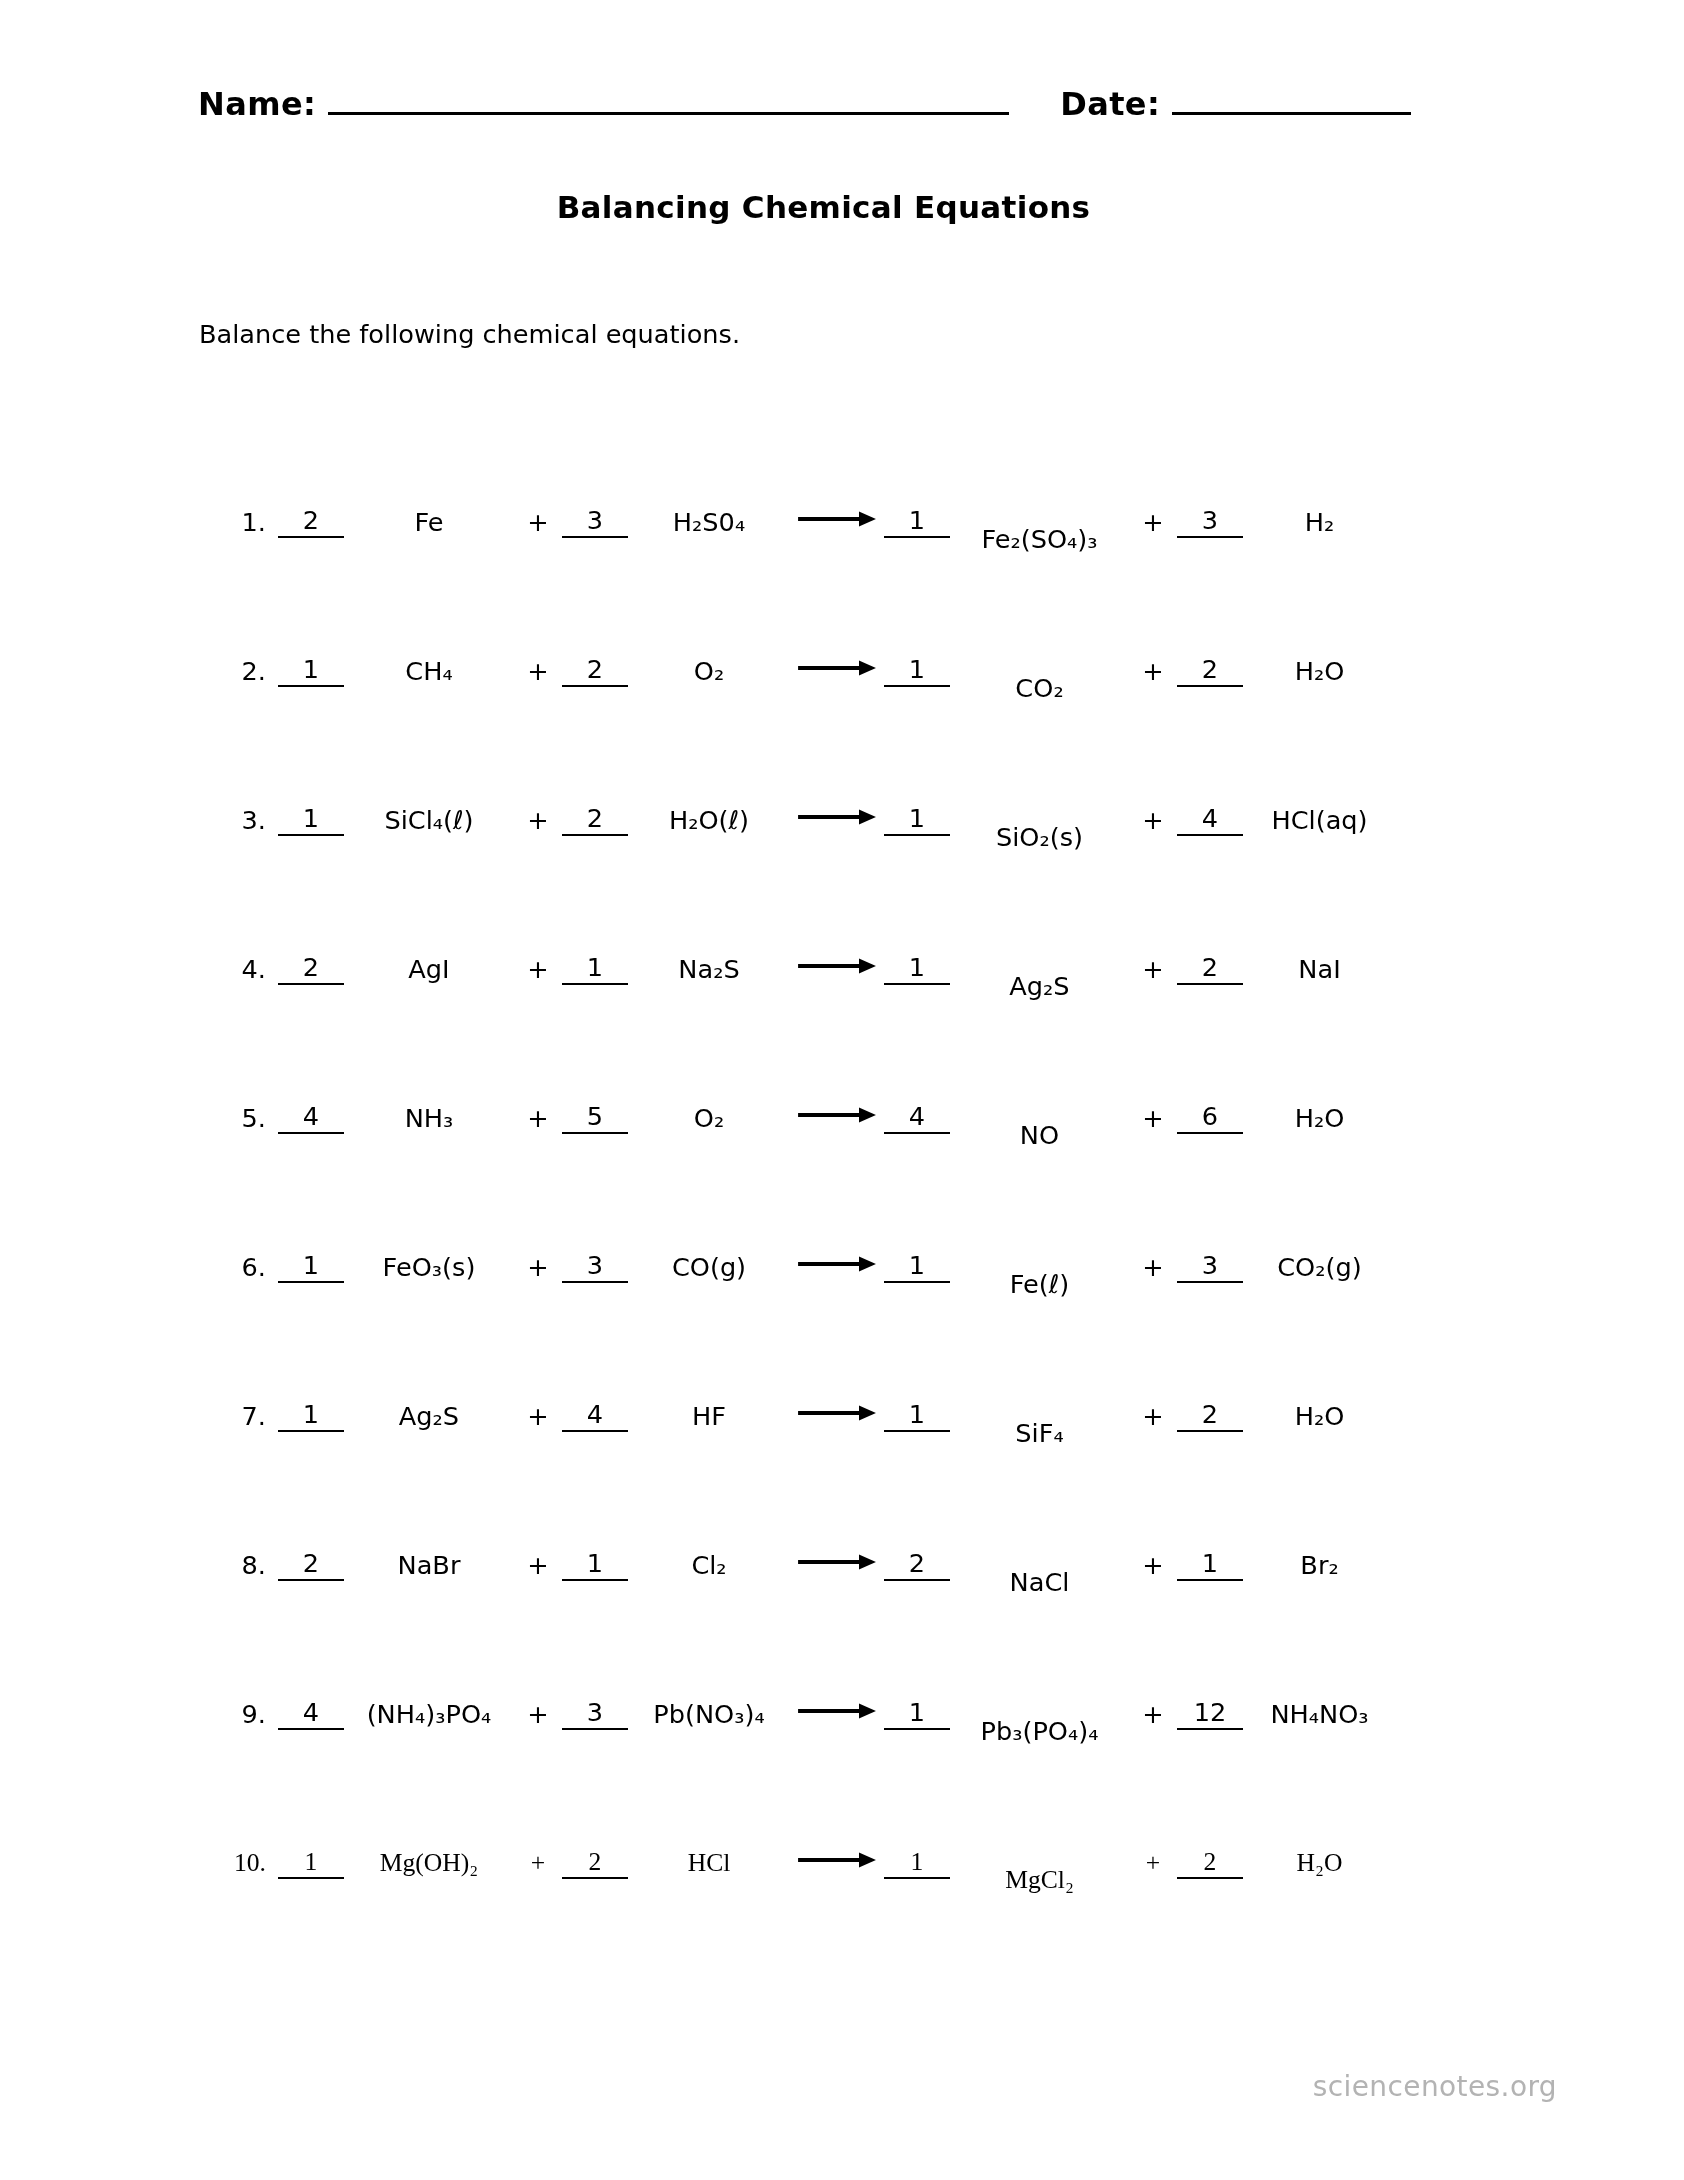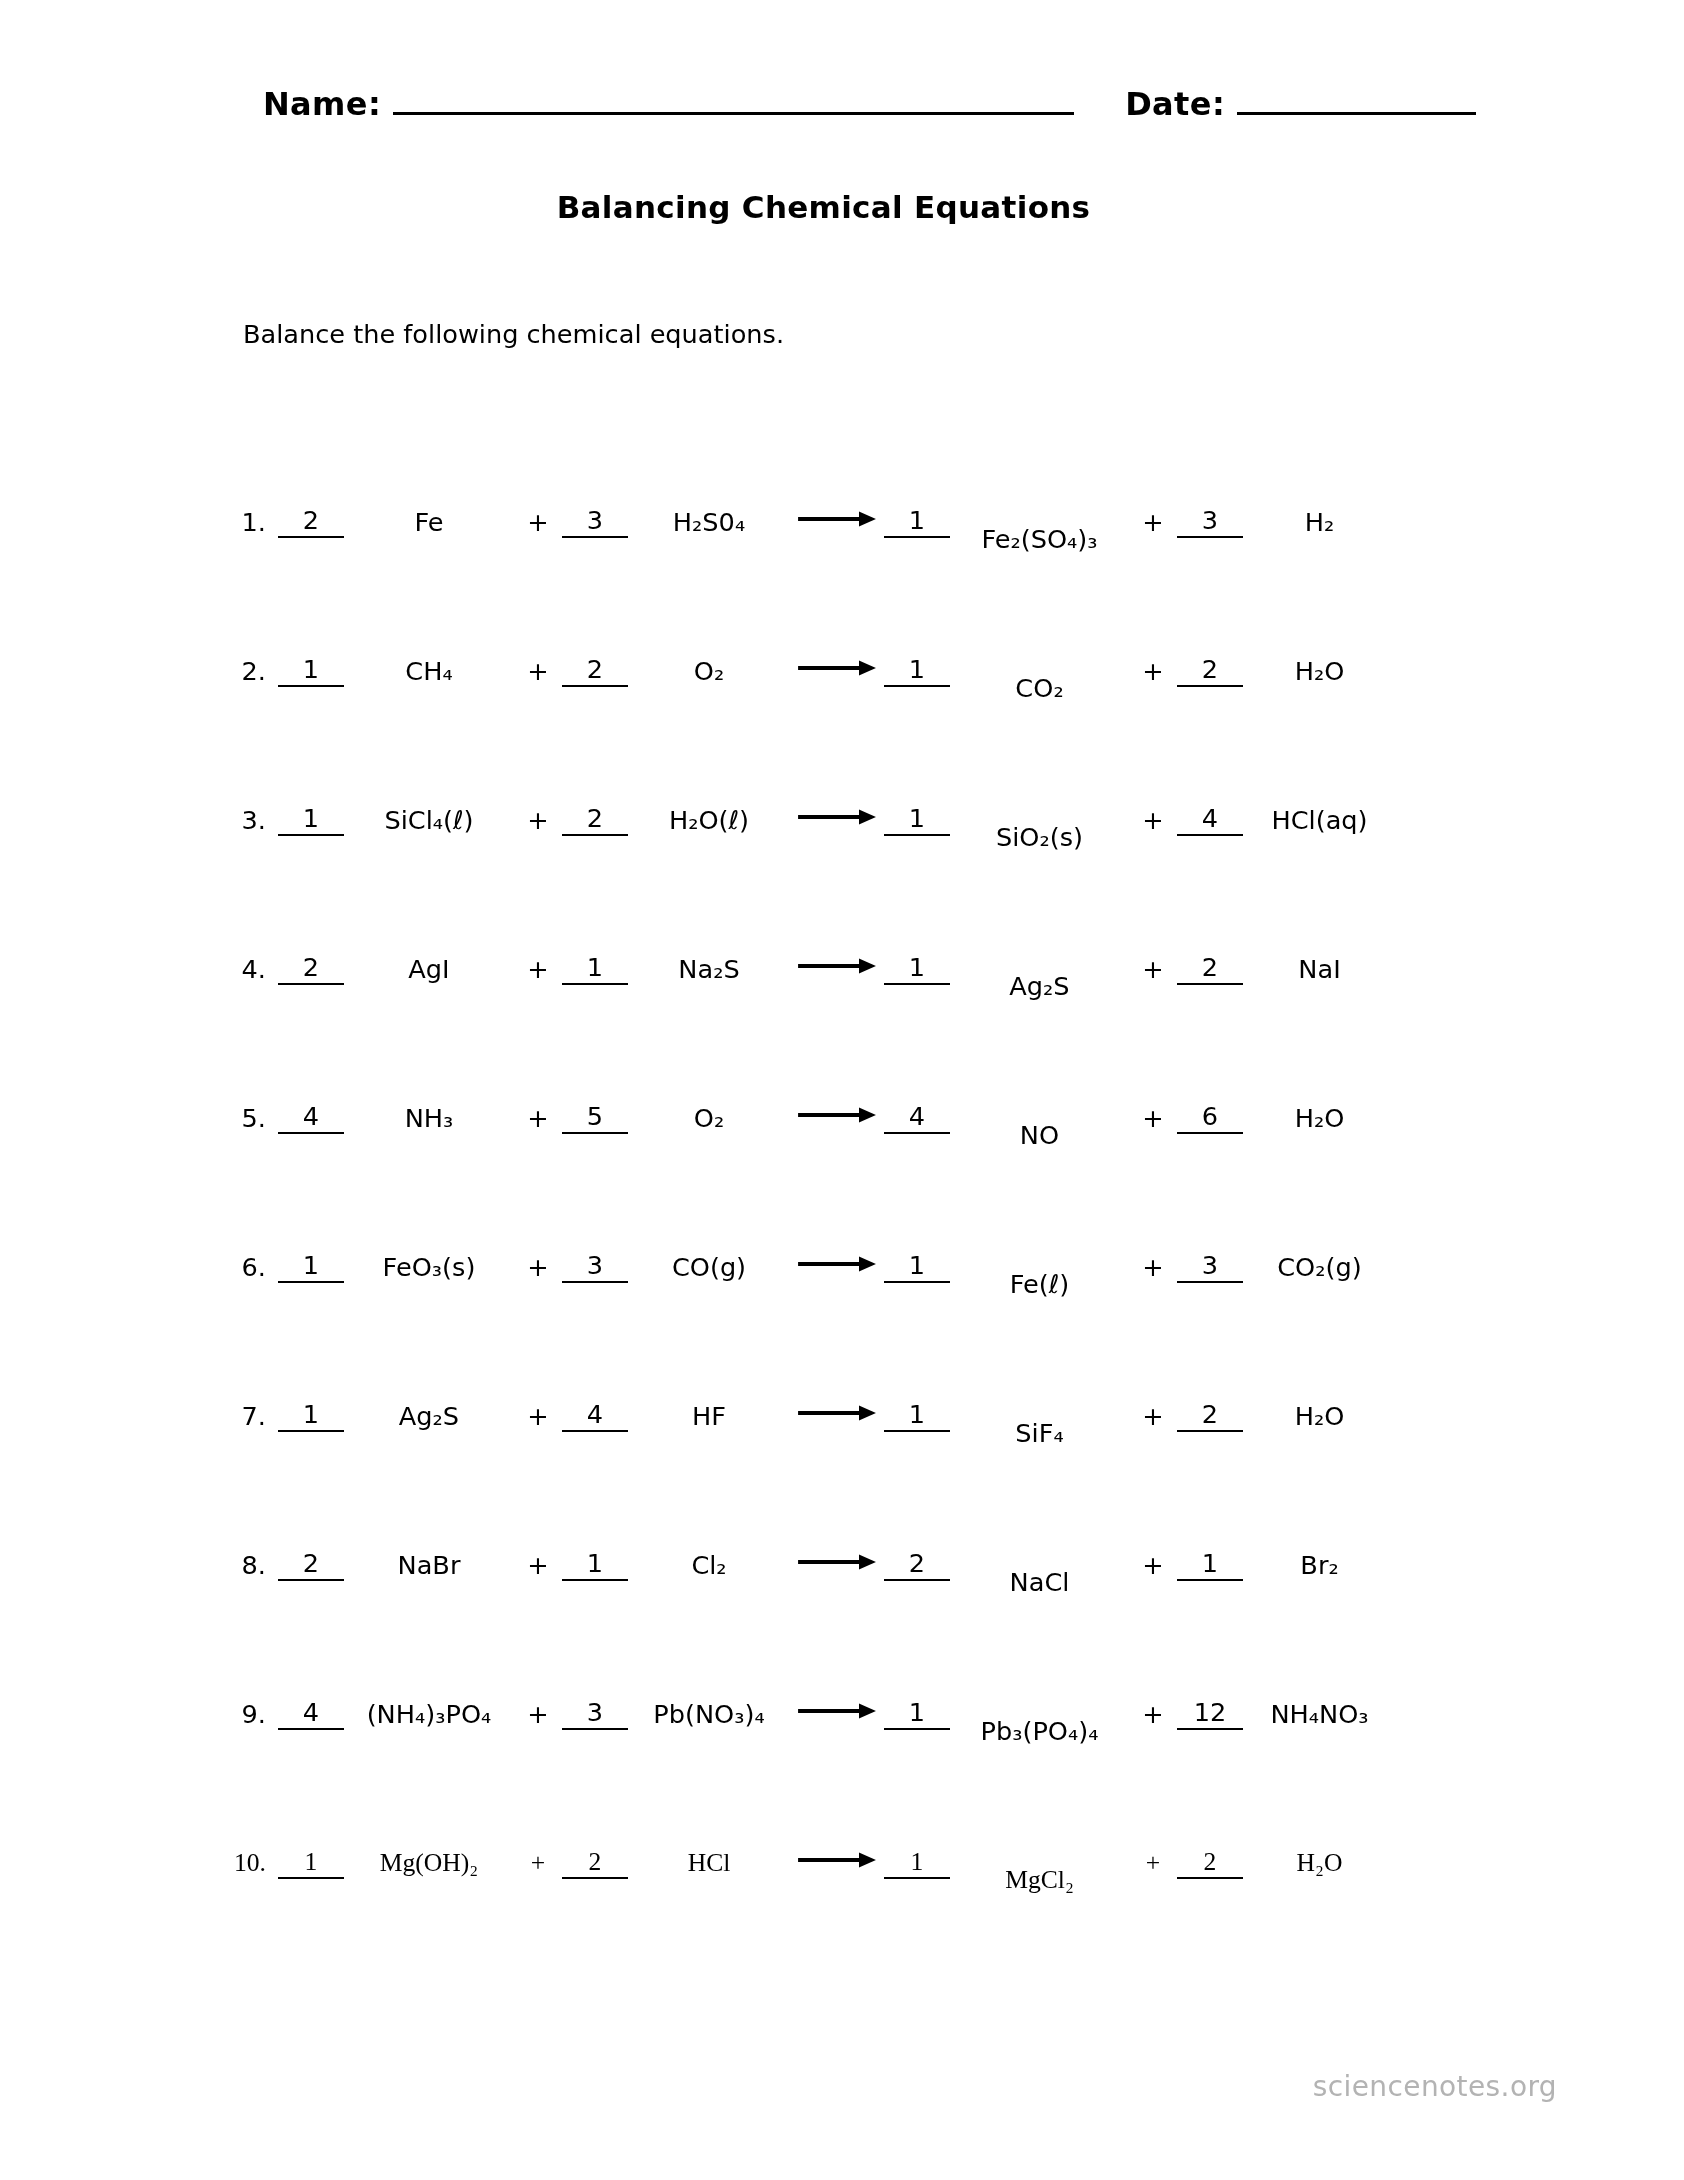--- a/index.html
+++ b/index.html
@@ -24,21 +24,20 @@
   }
 
   
   .header-row {
     position: absolute;
     top: 85px;
     left: 198px;
     right: 144px;
     display: flex;
     align-items: baseline;
-    justify-content: center;
   }
   .name-label, .date-label {
     font-size: 32px;
     font-weight: bold;
     letter-spacing: 0.4px;
     white-space: nowrap;
   }
   .name-rule {
     display: inline-block;
     width: 681px;
@@ -69,21 +68,20 @@
     display: inline-block;
     transform: translateX(-19px);
     text-align: center;
   }
 
   .instructions {
     position: absolute;
     top: 319px;
     left: 199px;
     font-size: 25.6px;
-    margin-left: 44px;
   }
 
   
   .equations {
     position: absolute;
     top: 490px;
     left: 0;
     width: 100%;
   }
   .eq-row {

